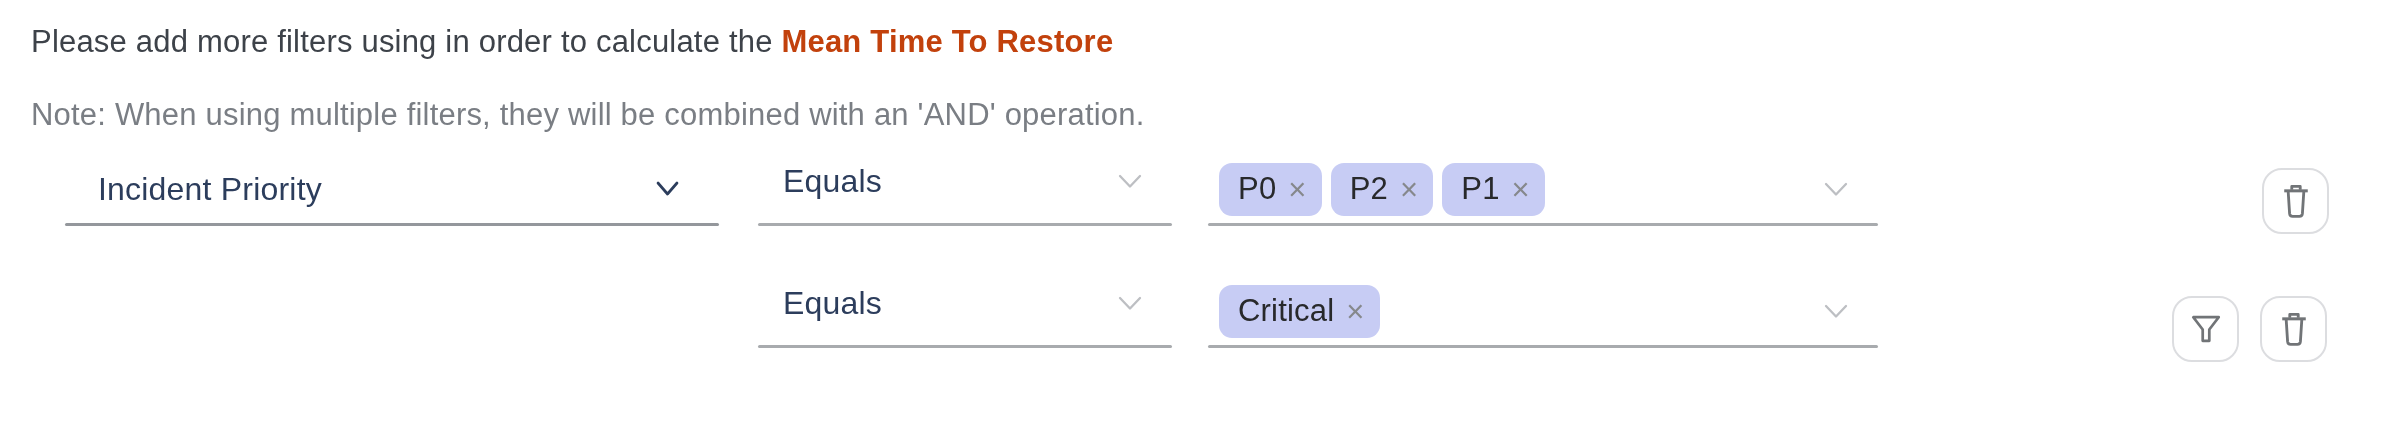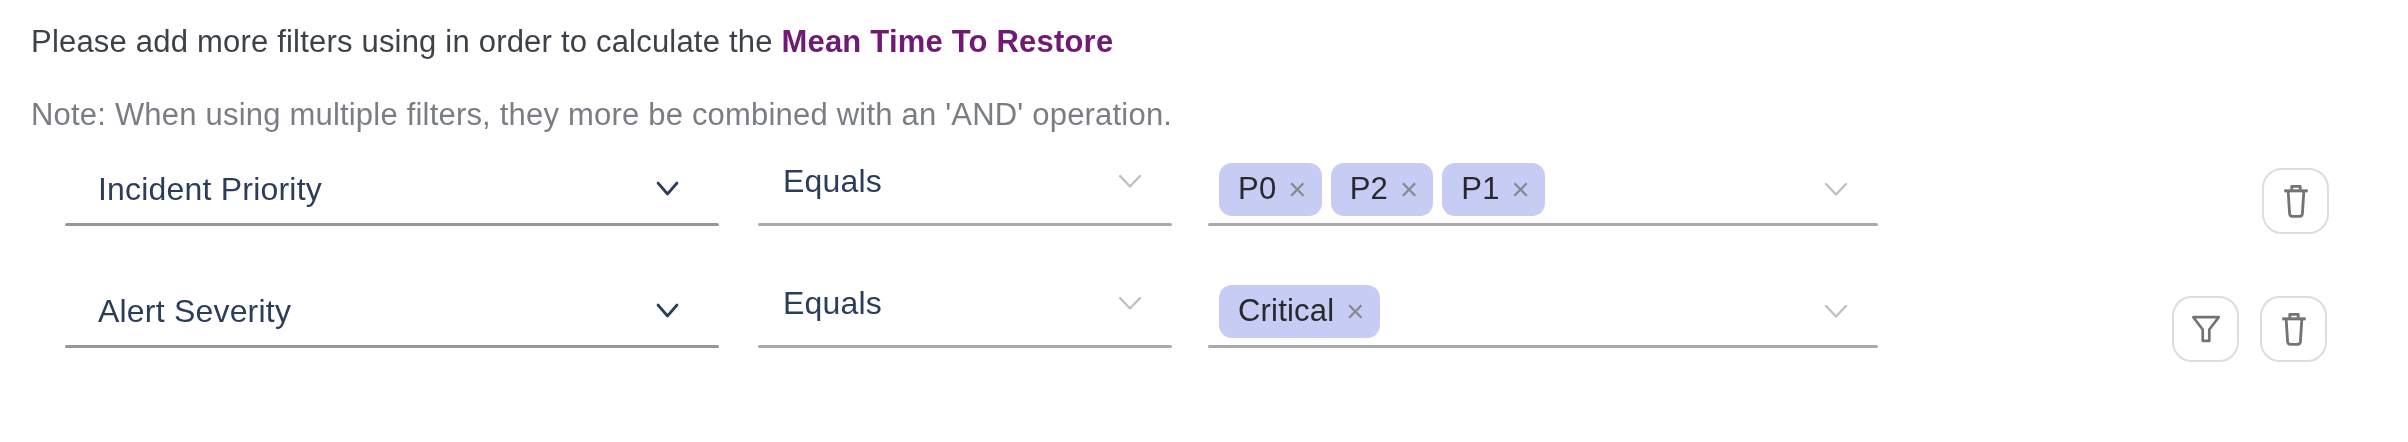--- a/index.html
+++ b/index.html
@@ -15,21 +15,21 @@
   
   .heading {
     position: absolute;
     left: 31px; top: 22px;
     font-size: 31px;
     line-height: 40px;
     color: #3d4249;
     letter-spacing: 0.2px;
     white-space: nowrap;
   }
-  .heading b { font-weight: 700; color: #701a75; }
+  .heading b { font-weight: 700; color: #c2410c; }
   .note {
     position: absolute;
     left: 31px; top: 96px;
     font-size: 31px;
     line-height: 38px;
     color: #7a7e84;
     letter-spacing: 0.2px;
     white-space: nowrap;
   }
 
@@ -114,21 +114,21 @@
   .btn-del-1  { left: 2262px; top: 168px; }
   .btn-flt-2  { left: 2172px; top: 296px; }
   .btn-del-2  { left: 2260px; top: 296px; }
 </style>
 </head>
 <body>
 
 <div class="canvas">
 
   <div class="heading"><span>Please add more filters using in order to calculate the</span> <b>Mean Time To Restore</b></div>
-  <div class="note">Note: When using multiple filters, they more be combined with an 'AND' operation.</div>
+  <div class="note">Note: When using multiple filters, they will be combined with an 'AND' operation.</div>
 
   <div class="field row1 col-field">
     <span class="select-label">Incident Priority</span>
     <span class="chev chev-dark">
       <svg width="23" height="16" viewBox="0 0 23 16">
           <path d="M2 2 L11.5 13 L21 2" fill="none" stroke="currentColor" stroke-width="2.7" stroke-linecap="round" stroke-linejoin="round"></path>
         </svg>
     </span>
   </div>
 
@@ -166,28 +166,20 @@
   <button class="iconbtn btn-del-1">
     <span>
       <svg width="32" height="36" viewBox="0 0 34 38" fill="none" stroke="#717477" stroke-linejoin="round">
         <path d="M12.5 7 V3.5 H21.5 V7" stroke-width="3"></path>
         <path d="M4.5 8.2 H29.5" stroke-width="3.2"></path>
         <path d="M8.7 9 L10.2 32.5 a3.2 3.2 0 0 0 3.2 2.9 h7.2 a3.2 3.2 0 0 0 3.2 -2.9 L25.3 9" stroke-width="3"></path>
       </svg>
     </span>
   </button>
 
-  <div class="field row2 col-field">
-    <span class="select-label">Alert Severity</span>
-    <span class="chev chev-dark">
-      <svg width="23" height="16" viewBox="0 0 23 16">
-          <path d="M2 2 L11.5 13 L21 2" fill="none" stroke="currentColor" stroke-width="2.7" stroke-linecap="round" stroke-linejoin="round"></path>
-        </svg>
-    </span>
-  </div>
 
   <div class="field row2 col-op">
     <span class="select-label">Equals</span>
     <span class="chev chev-gray">
       <svg width="24" height="15" viewBox="0 0 24 15">
           <path d="M2 2 L12 12.5 L22 2" fill="none" stroke="currentColor" stroke-width="2.3" stroke-linecap="round" stroke-linejoin="round"></path>
         </svg>
     </span>
   </div>
 

